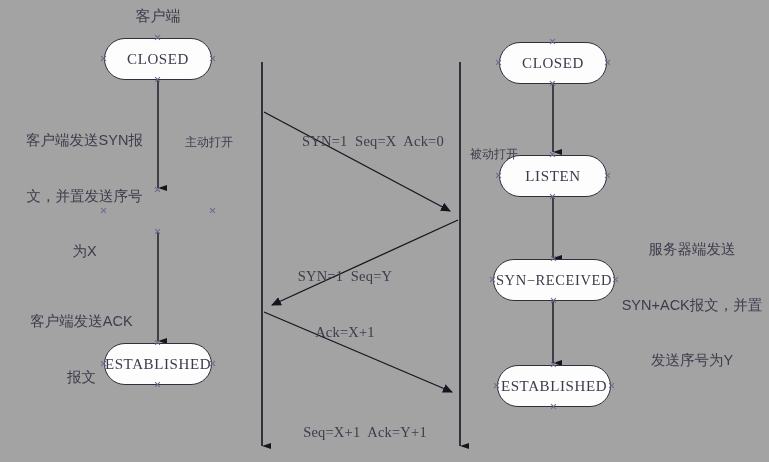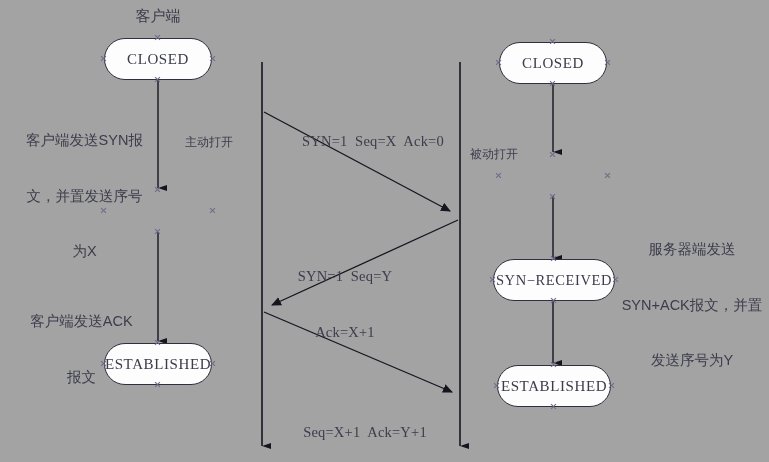--- a/index.html
+++ b/index.html
@@ -146,20 +146,21 @@
   <div class="handle" style="left:154px; top:381px;"></div>
   <div class="handle" style="left:100px; top:360px;"></div>
   <div class="handle" style="left:209px; top:360px;"></div>
 
   <div class="state-box" style="left:499px; top:42px; width:108px; height:42px;">CLOSED</div>
   <div class="handle" style="left:549px; top:38px;"></div>
   <div class="handle" style="left:549px; top:80px;"></div>
   <div class="handle" style="left:495px; top:59px;"></div>
   <div class="handle" style="left:604px; top:59px;"></div>
 
+  <div class="state-box" style="left:499px; top:155px; width:108px; height:42px;">LISTEN</div>
   <div class="handle" style="left:549px; top:151px;"></div>
   <div class="handle" style="left:549px; top:193px;"></div>
   <div class="handle" style="left:495px; top:172px;"></div>
   <div class="handle" style="left:604px; top:172px;"></div>
 
   <div class="state-box" style="left:493px; top:259px; width:122px; height:42px; font-size:14.5px;">SYN−RECEIVED</div>
   <div class="handle" style="left:550px; top:255px;"></div>
   <div class="handle" style="left:550px; top:297px;"></div>
   <div class="handle" style="left:489px; top:276px;"></div>
   <div class="handle" style="left:612px; top:276px;"></div>

